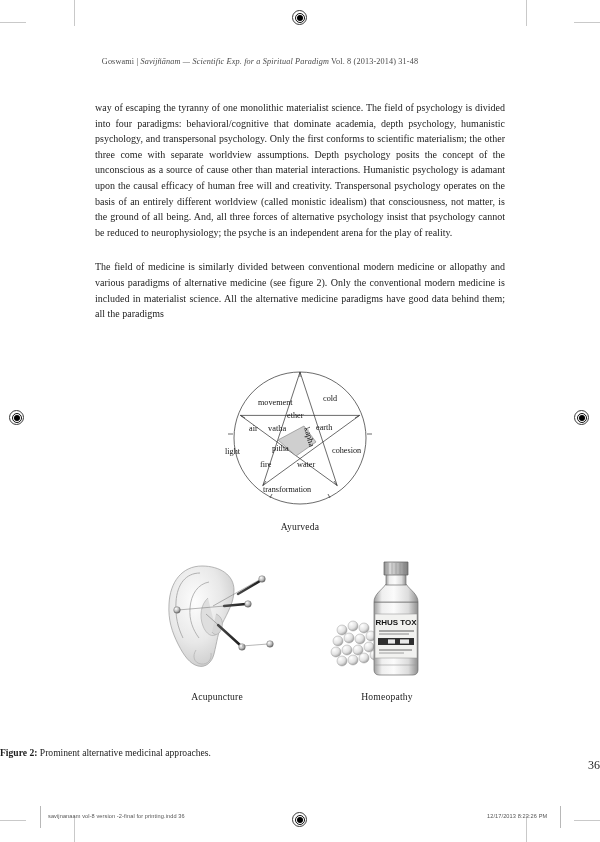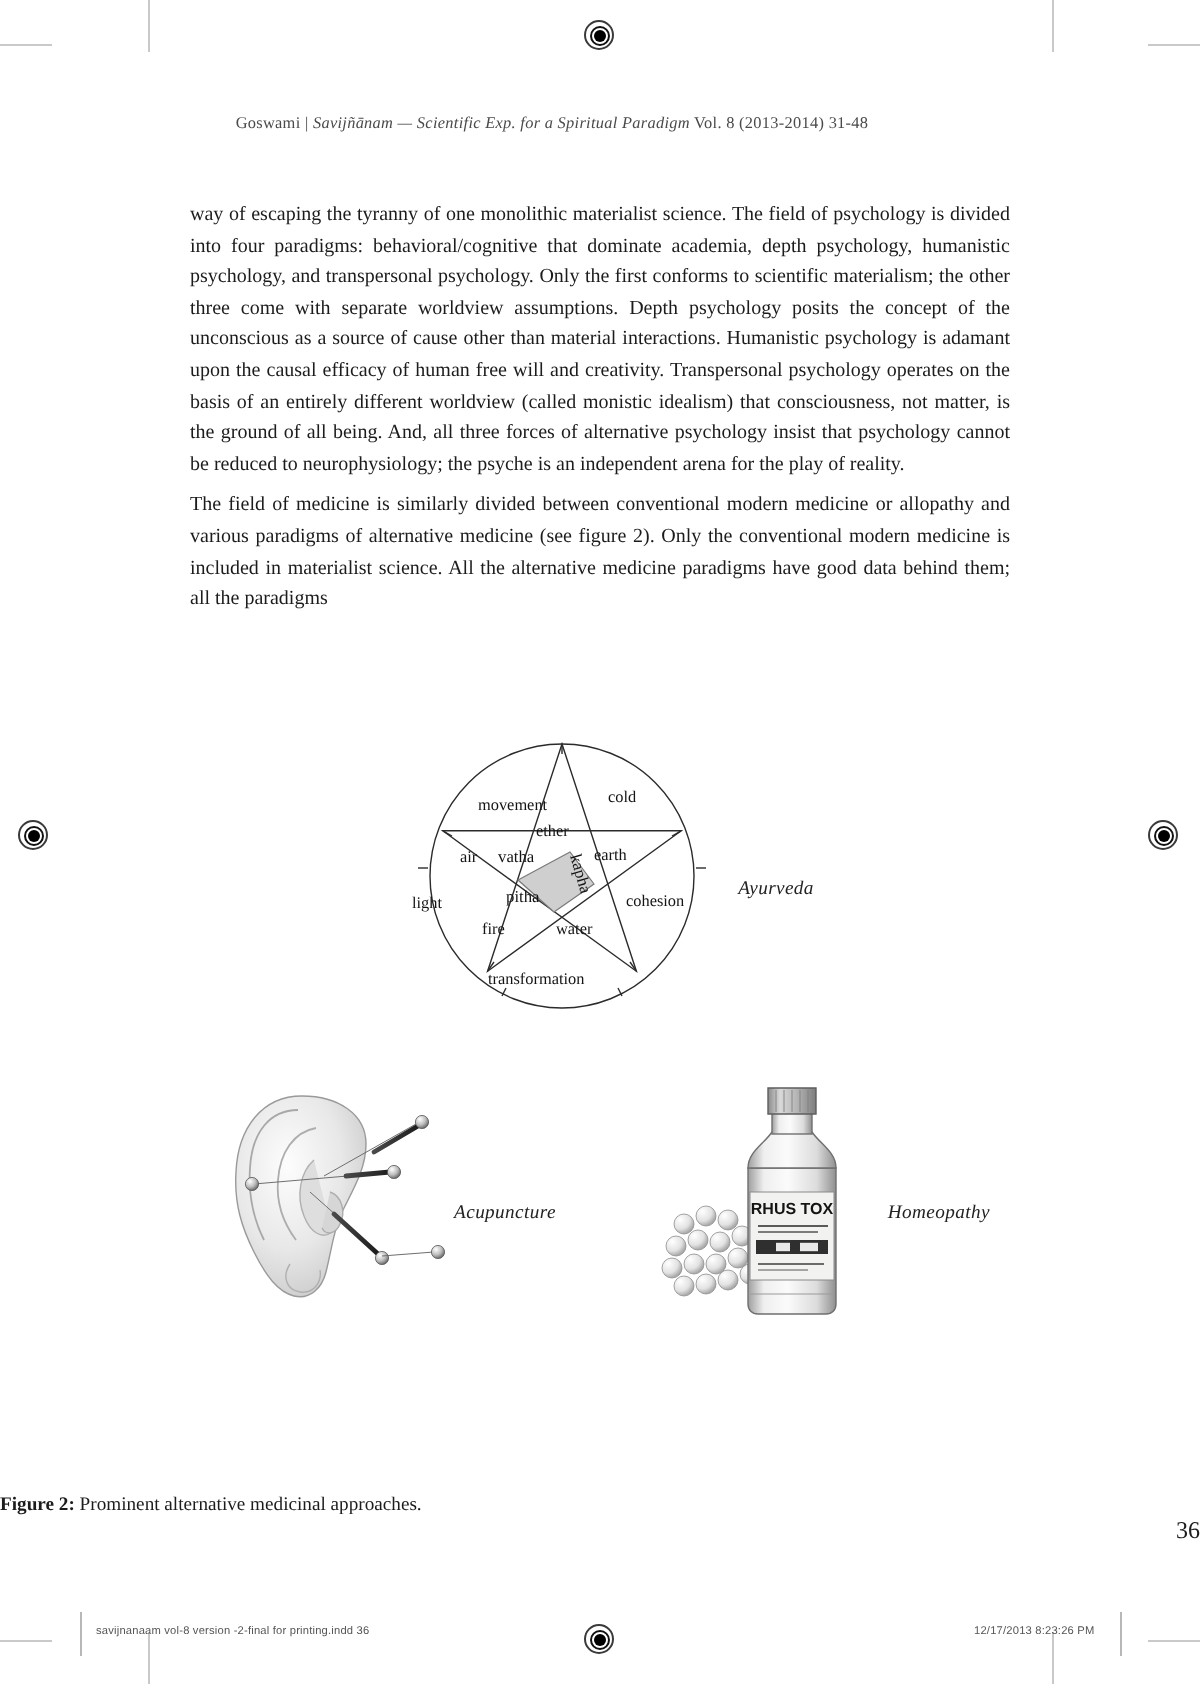--- a/index.html
+++ b/index.html
@@ -27,48 +27,48 @@
     position:absolute;left:2.5px;top:2.5px;width:8px;height:8px;
     border:1.5px solid #111;border-radius:50%;
   }
   .regmark .dot{
     position:absolute;left:4.5px;top:4.5px;width:6px;height:6px;
     background:#000;border-radius:50%;
   }
 
   
   .runhead{
-    position:absolute;top:57px;left:16px;width:520px;
+    position:absolute;top:57px;left:0;width:520px;
     text-align:center;font-size:8.2px;color:#4a4a4a;
     letter-spacing:.15px;
   }
   .runhead i{font-style:italic;}
 
   
   .body-col{
     position:absolute;left:95px;top:100px;width:410px;
   }
   p.para{
     margin:0;
     text-align:justify;
     font-size:10px;
     line-height:15.6px;
     color:#1c1c1c;
     hyphens:none;
   }
-  p.para + p.para{margin-top:5px;}
+  p.para + p.para{margin-top:19px;}
 
   
   .figblock{position:absolute;left:0;top:368px;width:600px;}
   .figrow{display:flex;justify-content:center;align-items:flex-end;}
   .figrow.row1{gap:110px;}
   .figrow.row2{gap:52px;margin-top:26px;}
-  .figcell{display:flex;flex-direction:row;align-items:center;}
+  .figcell{display:flex;flex-direction:column;align-items:center;}
   .figcaption{
-    margin-top:7px;font-size:9.6px;color:#222;letter-spacing:.2px;font-style:italic;
+    margin-top:7px;font-size:9.6px;color:#222;letter-spacing:.2px;
   }
 
   
   .maincaption{
     position:absolute;left:0;top:747px;width:552px;text-align:left;
     font-size:9.6px;color:#1c1c1c;
   }
   .maincaption b{font-weight:bold;}
 
   

